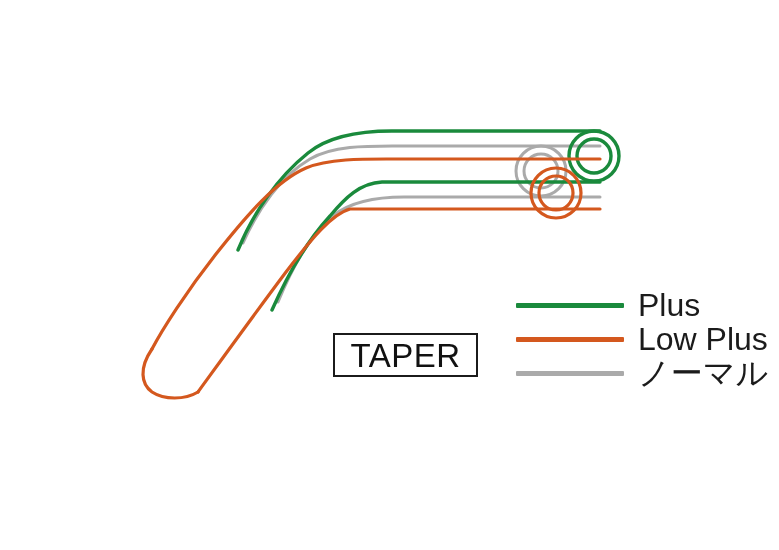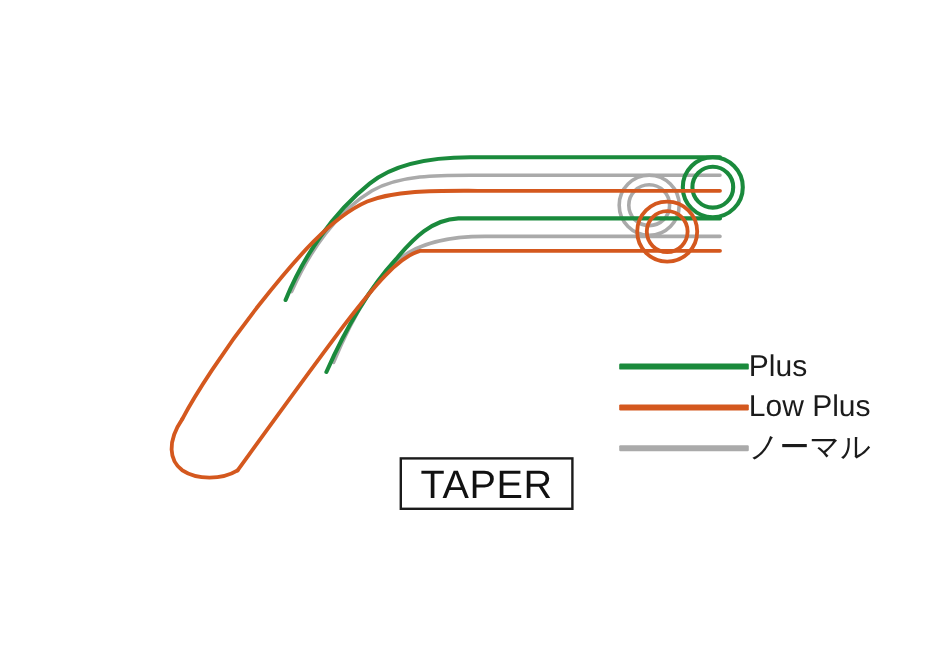--- a/index.html
+++ b/index.html
@@ -35,21 +35,20 @@
     left: 333px;
     top: 333px;
     width: 145px;
     height: 44px;
     border: 2.5px solid #1b1b1b;
     background: #ffffff;
     box-sizing: border-box;
     display: flex;
     align-items: center;
     justify-content: center;
-    margin-top: 48px;
   }
   .taper-label {
     font-family: "Liberation Sans", sans-serif;
     font-size: 33px;
     letter-spacing: 0.5px;
     color: #111111;
     line-height: 1;
     white-space: nowrap;
   }
   .legend {
@@ -69,22 +68,23 @@
   .legend-row.r0 { top: 0px; }
   .legend-row.r1 { top: 34px; }
   .legend-row.r2 { top: 68px; }
   .legend-swatch {
     width: 108px;
     height: 5px;
     border-radius: 1px;
     flex: 0 0 auto;
   }
   .legend-text {
+    margin-left: 14px;
     font-family: "Liberation Sans", sans-serif;
-    font-size: 25px;
+    font-size: 32px;
     color: #1b1b1b;
     line-height: 1;
     white-space: nowrap;
   }
 </style>
 </head>
 <body>
 
 <div id="stage">
 

